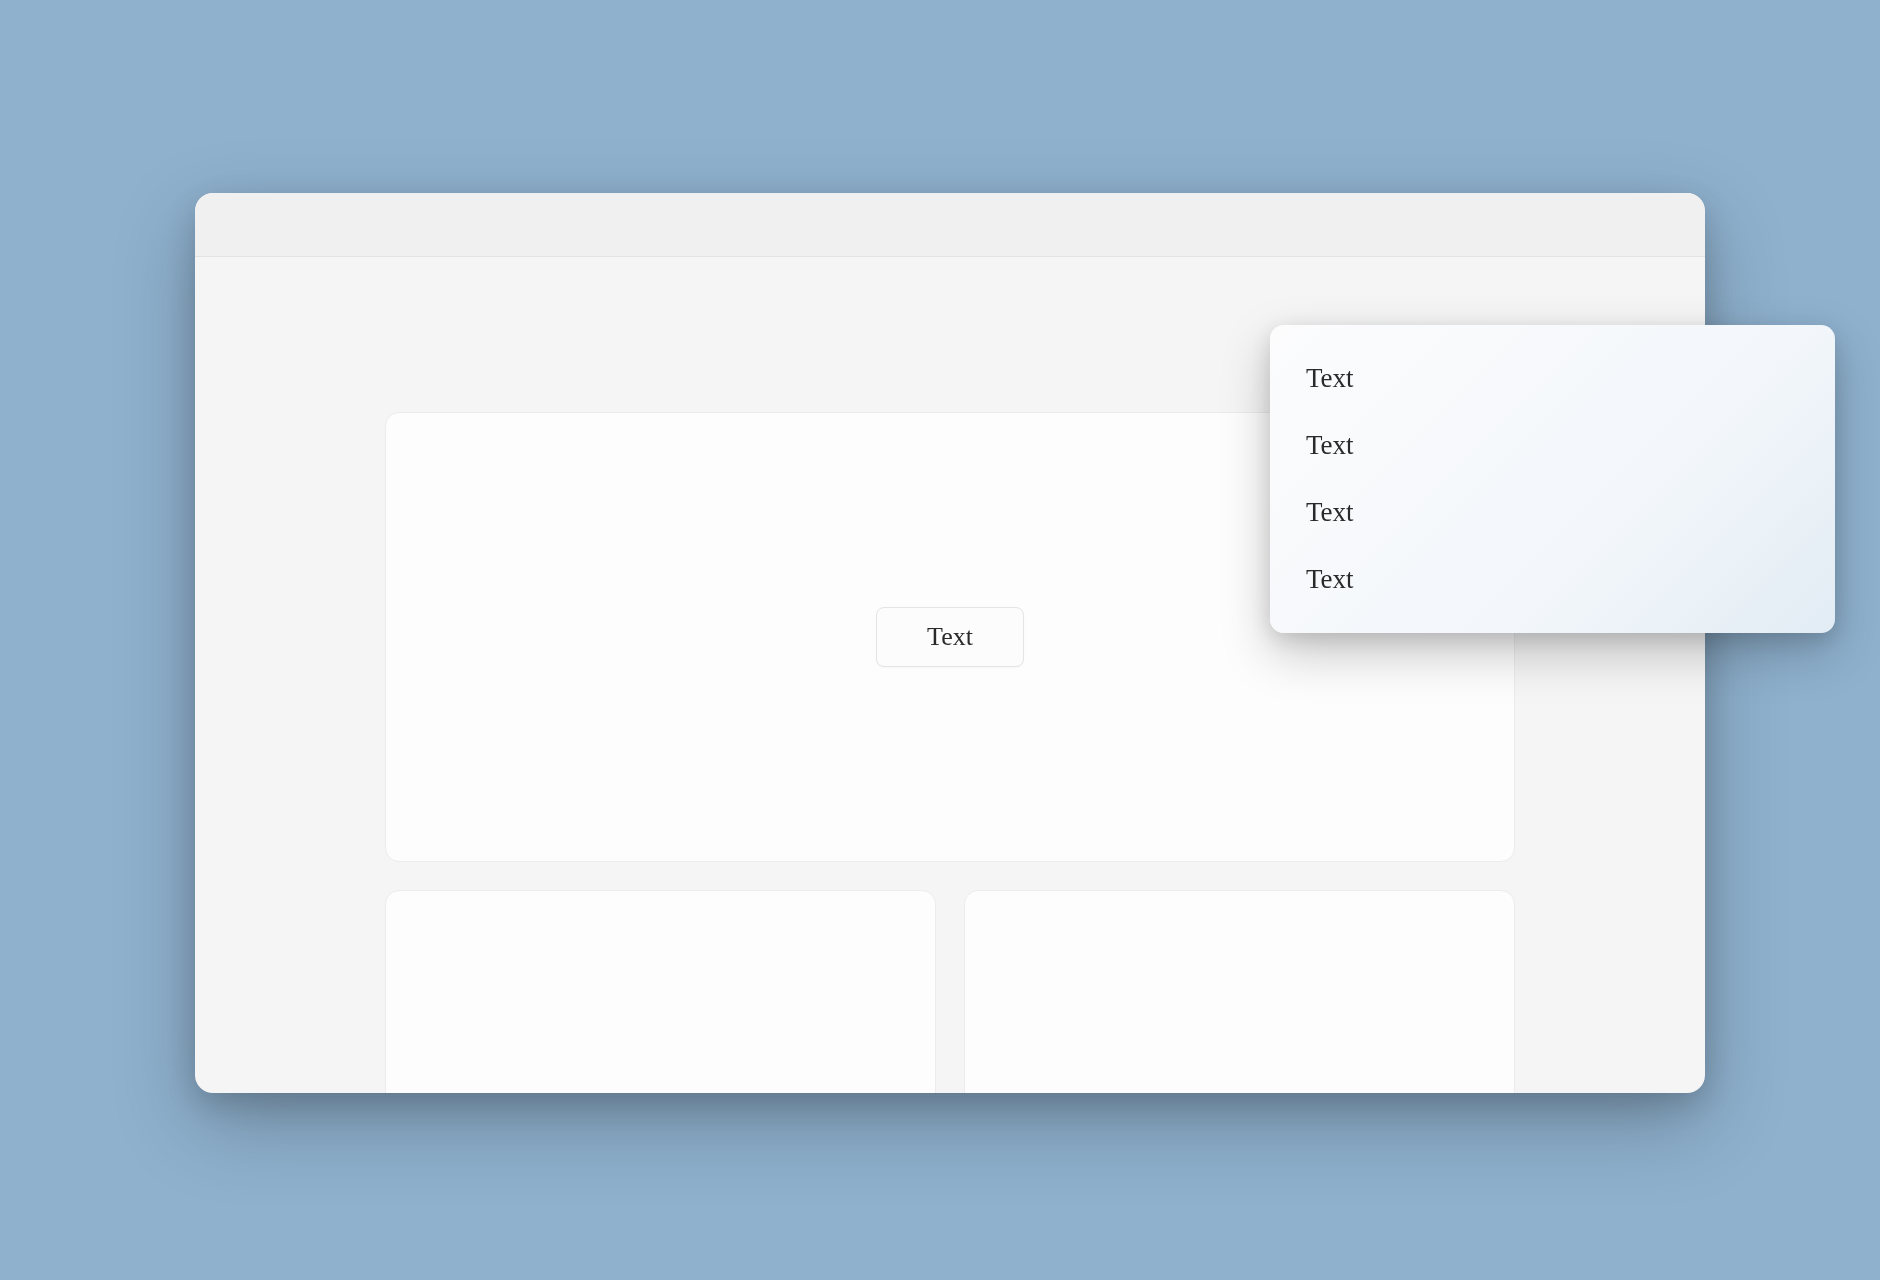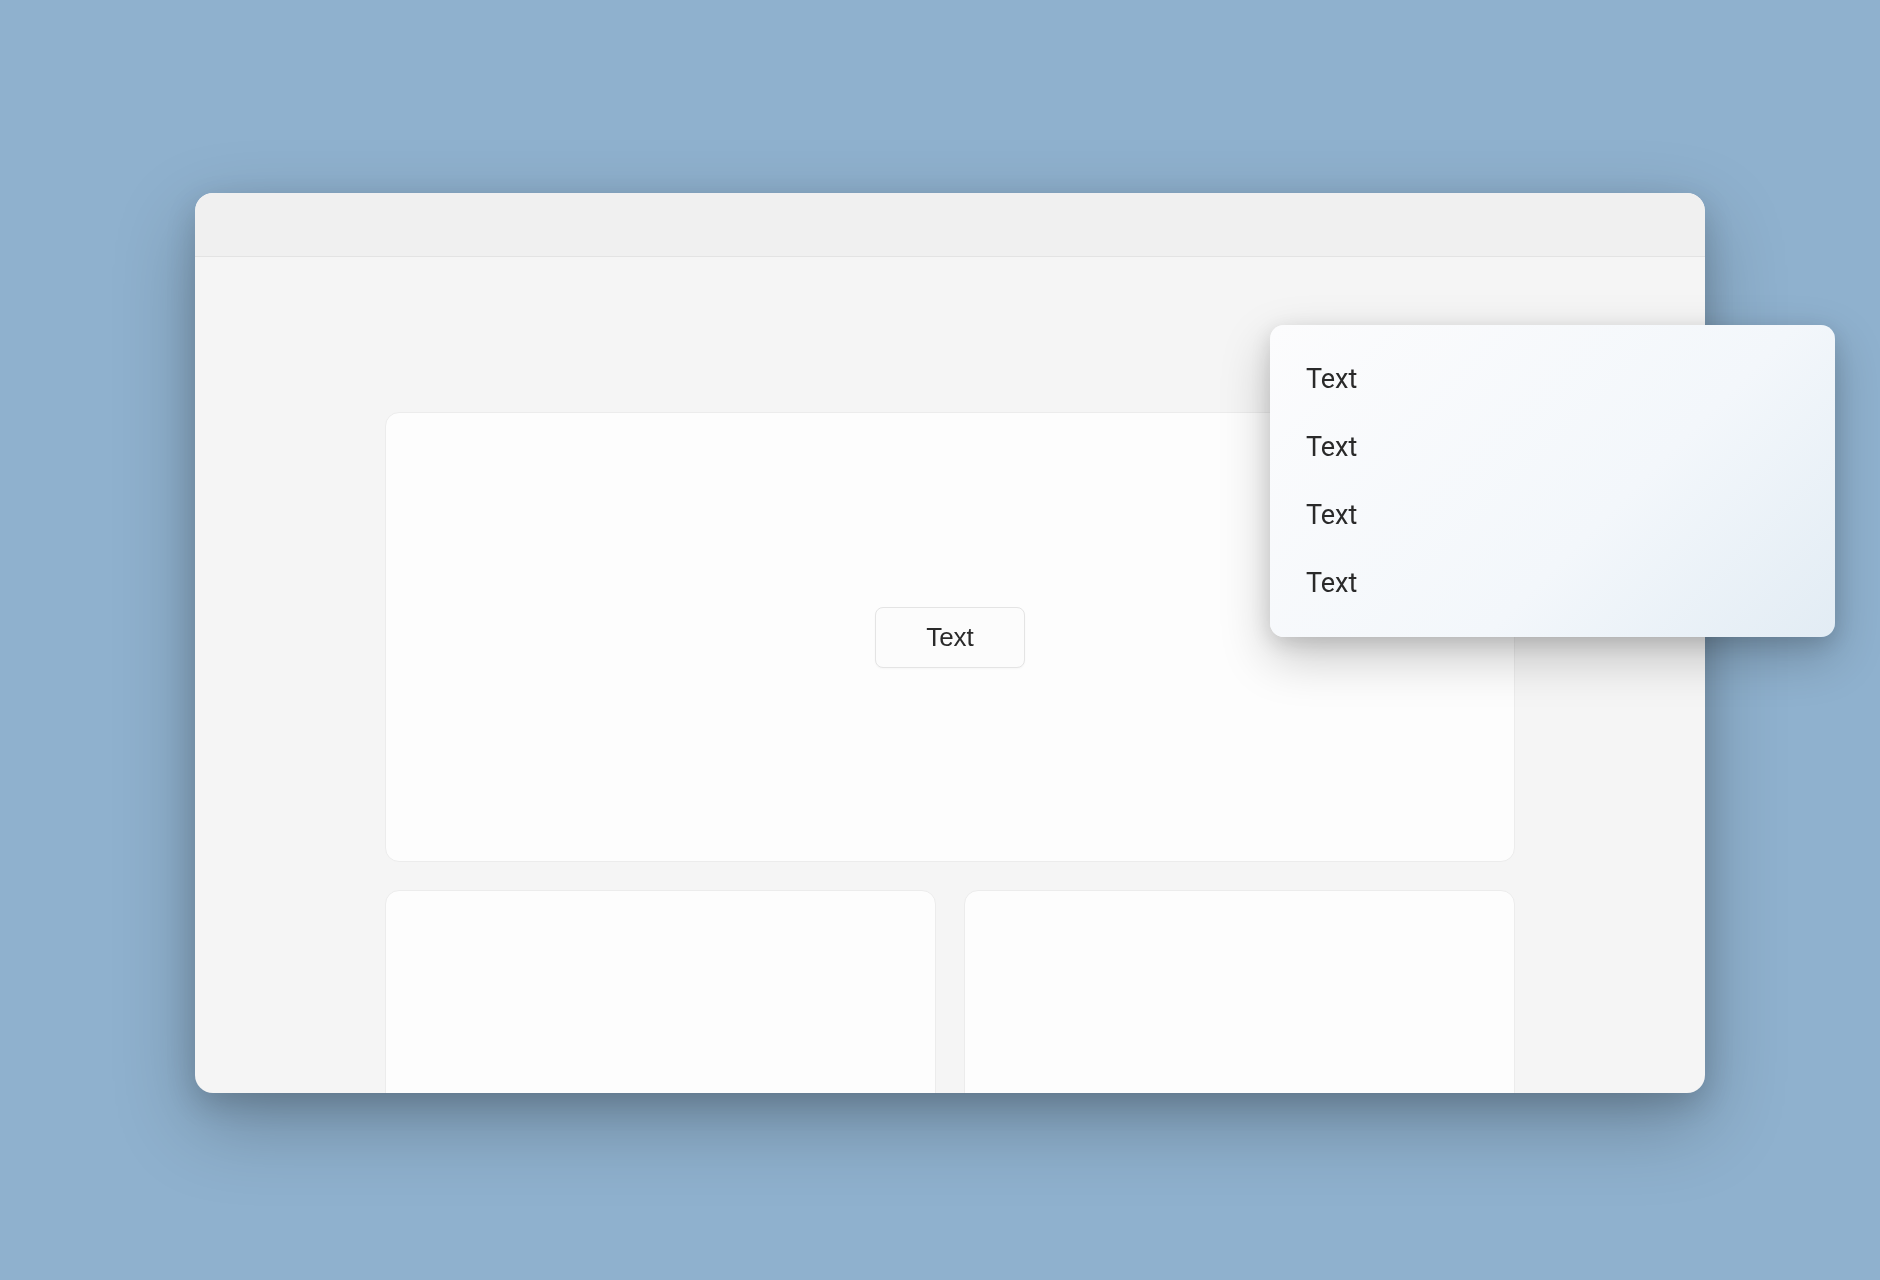--- a/index.html
+++ b/index.html
@@ -1,18 +1,19 @@
 <!DOCTYPE html>
 <html><head>
   <meta charset="utf-8">
   <style>
     * {
       margin: 0;
       padding: 0;
       box-sizing: border-box;
+      font-family: Liberation Serif, serif;
     }
     body {
       width: 1880px;
       height: 1280px;
       background: #8fb1ce;
       font-family: -apple-system, BlinkMacSystemFont, 'Segoe UI', Roboto, sans-serif;
       position: relative;
       border-radius: 12px;
       overflow: hidden;
     }

